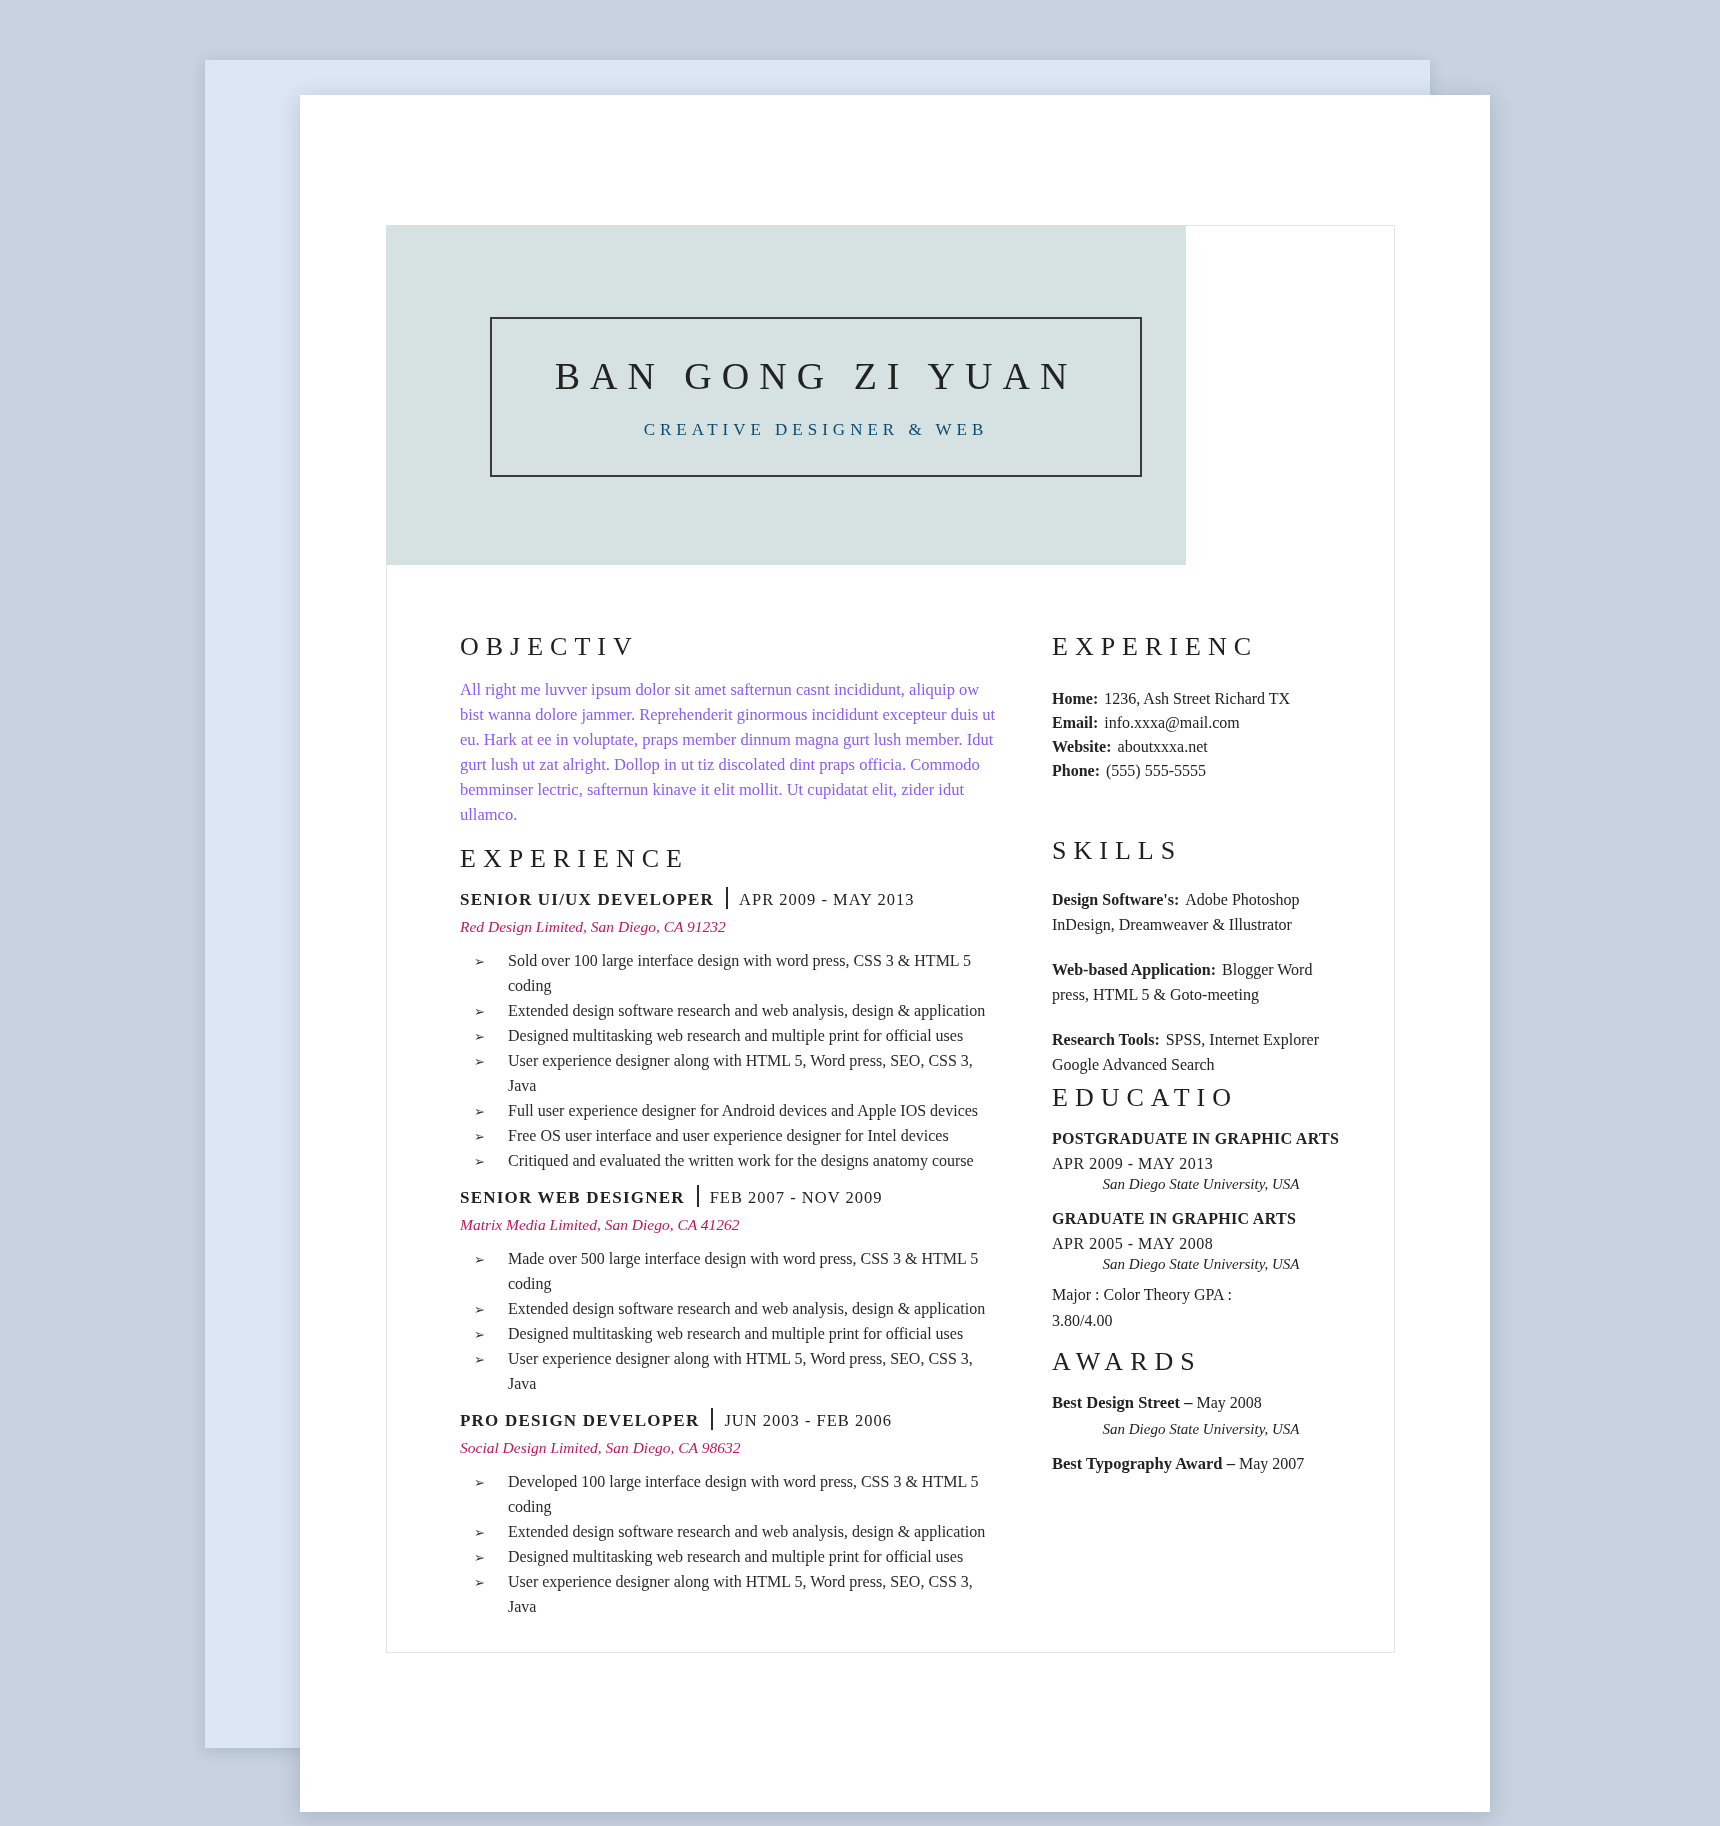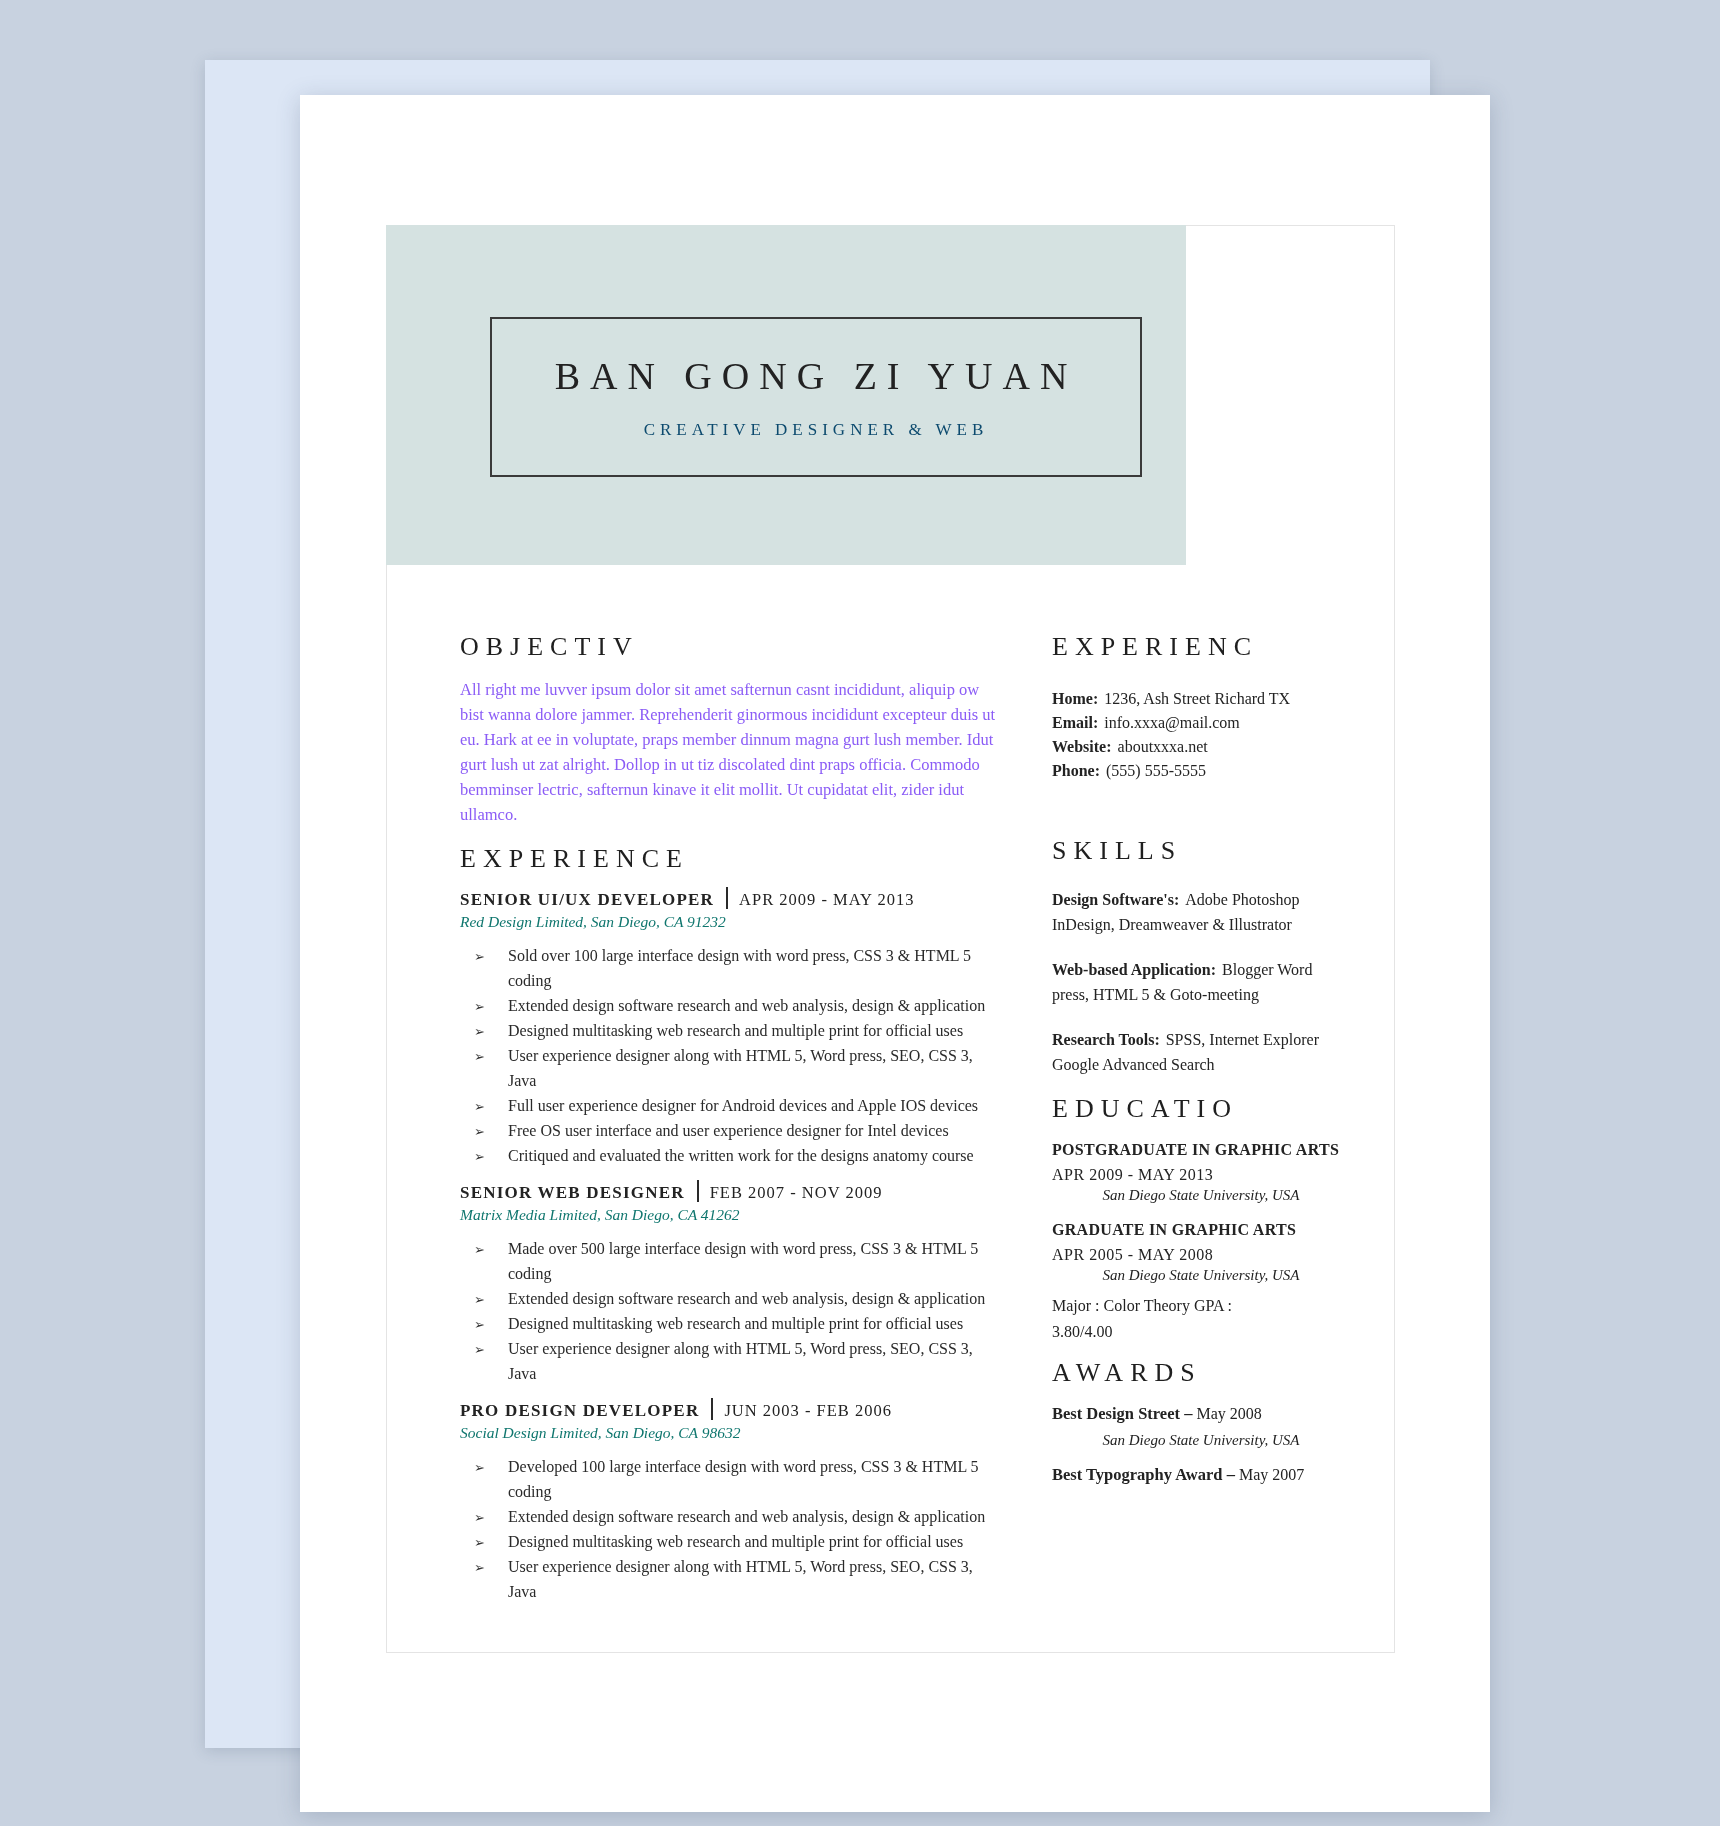--- a/index.html
+++ b/index.html
@@ -72,36 +72,37 @@
   .job-sep {
     display:inline-block; width:0; height:22px;
     border-left:2px solid #2a2a2a;
     margin:0 11px -4px 12px;
   }
   .job-dates {
     font-family:"Liberation Serif", serif;
     font-size:16.5px; letter-spacing:1px; color:#222;
   }
   .job-company {
-    font-family:"Liberation Serif", serif;
-    font-style:italic; font-size:15.5px; color:#0f766e;
+    margin-top:5px;
+    font-family:"Liberation Serif", serif;
+    font-style:italic; font-size:15.5px; color:#be185d;
   }
   ul.bullets { margin-top:12px; list-style:none; }
   ul.bullets li {
     position:relative; padding-left:48px;
     font-size:16px; line-height:25px; color:#2a2a2a;
   }
   .bm { position:absolute; left:14px; top:1px; font-size:13px; color:#333; }
   
   .contact { margin-top:24px; }
   .contact-row { font-size:16px; line-height:24px; }
   .c-label, .skill-label { font-weight:700; margin-right:6px; }
   .skills-h { margin-top:52px; }
   .skill-group { margin-top:20px; font-size:16px; line-height:25px; }
-  .edu-h { margin-top:16px; }
+  .edu-h { margin-top:5px; }
   .edu-entry { margin-top:13px; }
   .edu-degree { font-weight:700; font-size:16px; line-height:23px; letter-spacing:.3px; }
   .edu-dates {
     margin-top:3px;
     font-family:"Liberation Serif", serif;
     font-size:16px; line-height:21px; letter-spacing:.5px;
   }
   .edu-school, .award-school {
     font-family:"Liberation Serif", serif;
     font-style:italic; font-size:15px; line-height:20px; color:#222;text-align:center;

